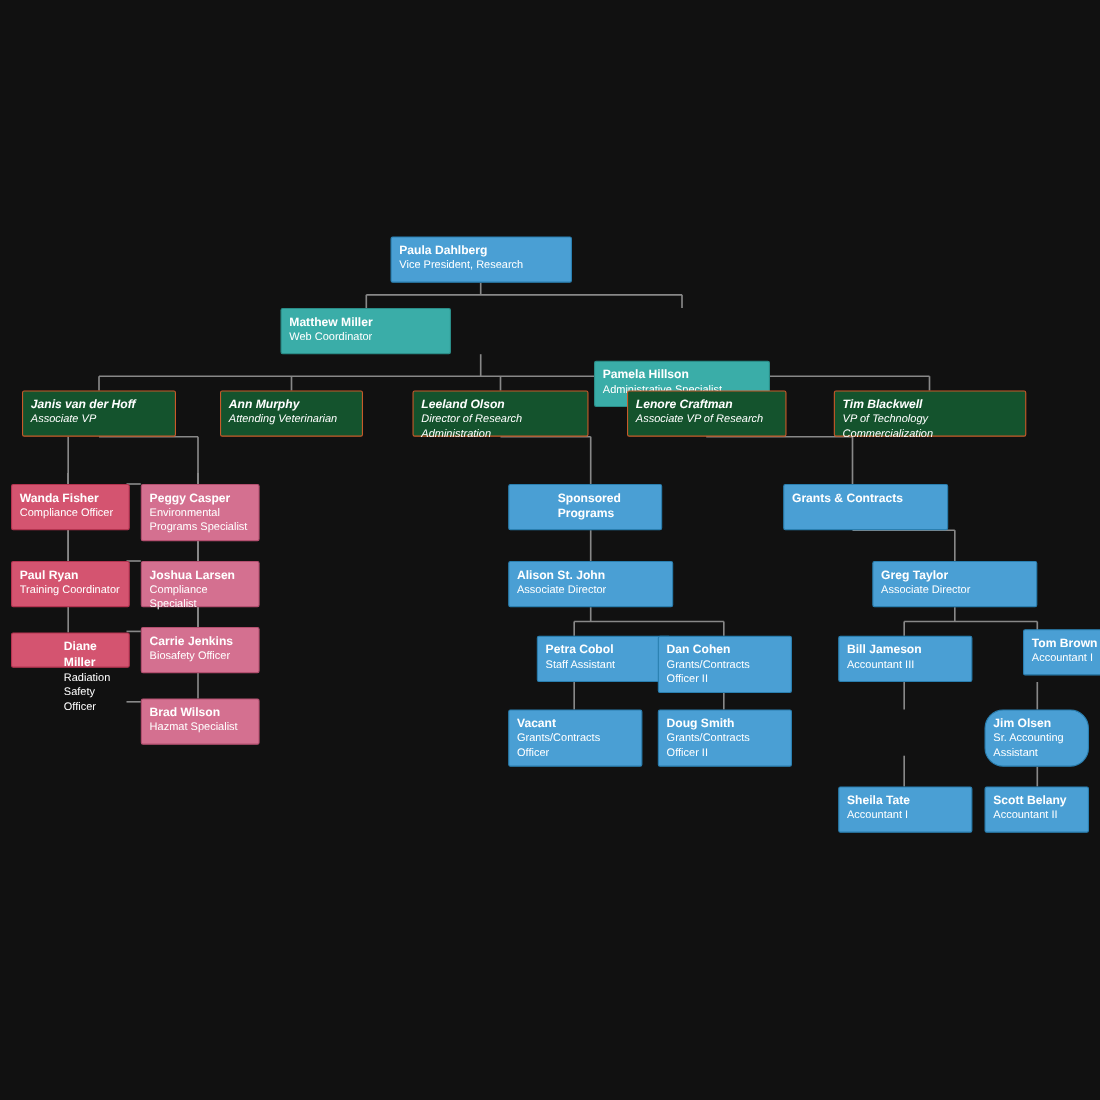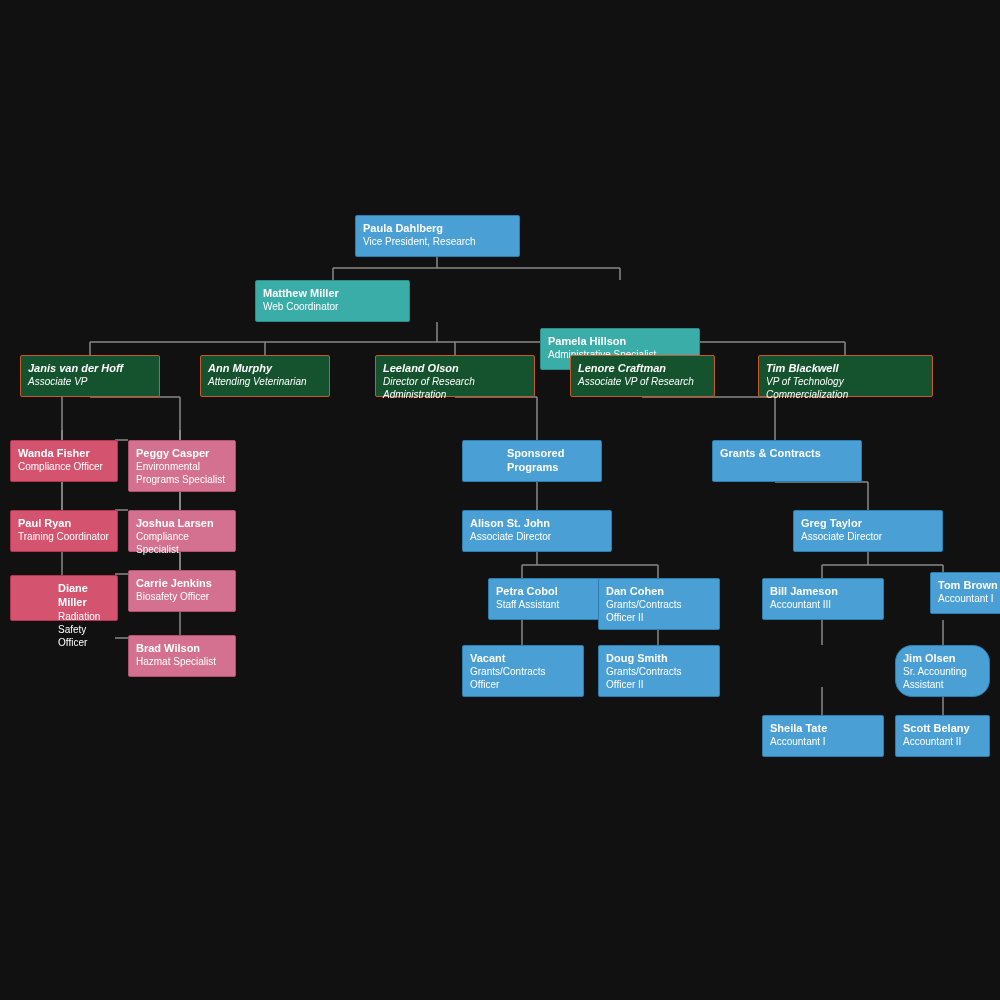--- a/index.html
+++ b/index.html
@@ -156,21 +156,21 @@
   <div class="node pink" style="left:10px;top:440px;width:108px;height:42px;">
     <div class="name">Wanda Fisher</div>
     <div class="title">Compliance Officer</div>
   </div>
 
   <div class="node pink" style="left:10px;top:510px;width:108px;height:42px;">
     <div class="name">Paul Ryan</div>
     <div class="title">Training Coordinator</div>
   </div>
 
-  <div class="node pink" style="left:10px;top:575px;width:108px;height:46px;padding-left:47px;">
+  <div class="node pink" style="left:10px;top:575px;width:108px;height:32px;padding-left:47px;">
     <div class="name">Diane Miller</div>
     <div class="title">Radiation Safety Officer</div>
   </div>
 
   <div class="node light-pink" style="left:128px;top:440px;width:108px;height:52px;">
     <div class="name">Peggy Casper</div>
     <div class="title">Environmental Programs Specialist</div>
   </div>
 
   <div class="node light-pink" style="left:128px;top:510px;width:108px;height:42px;">

